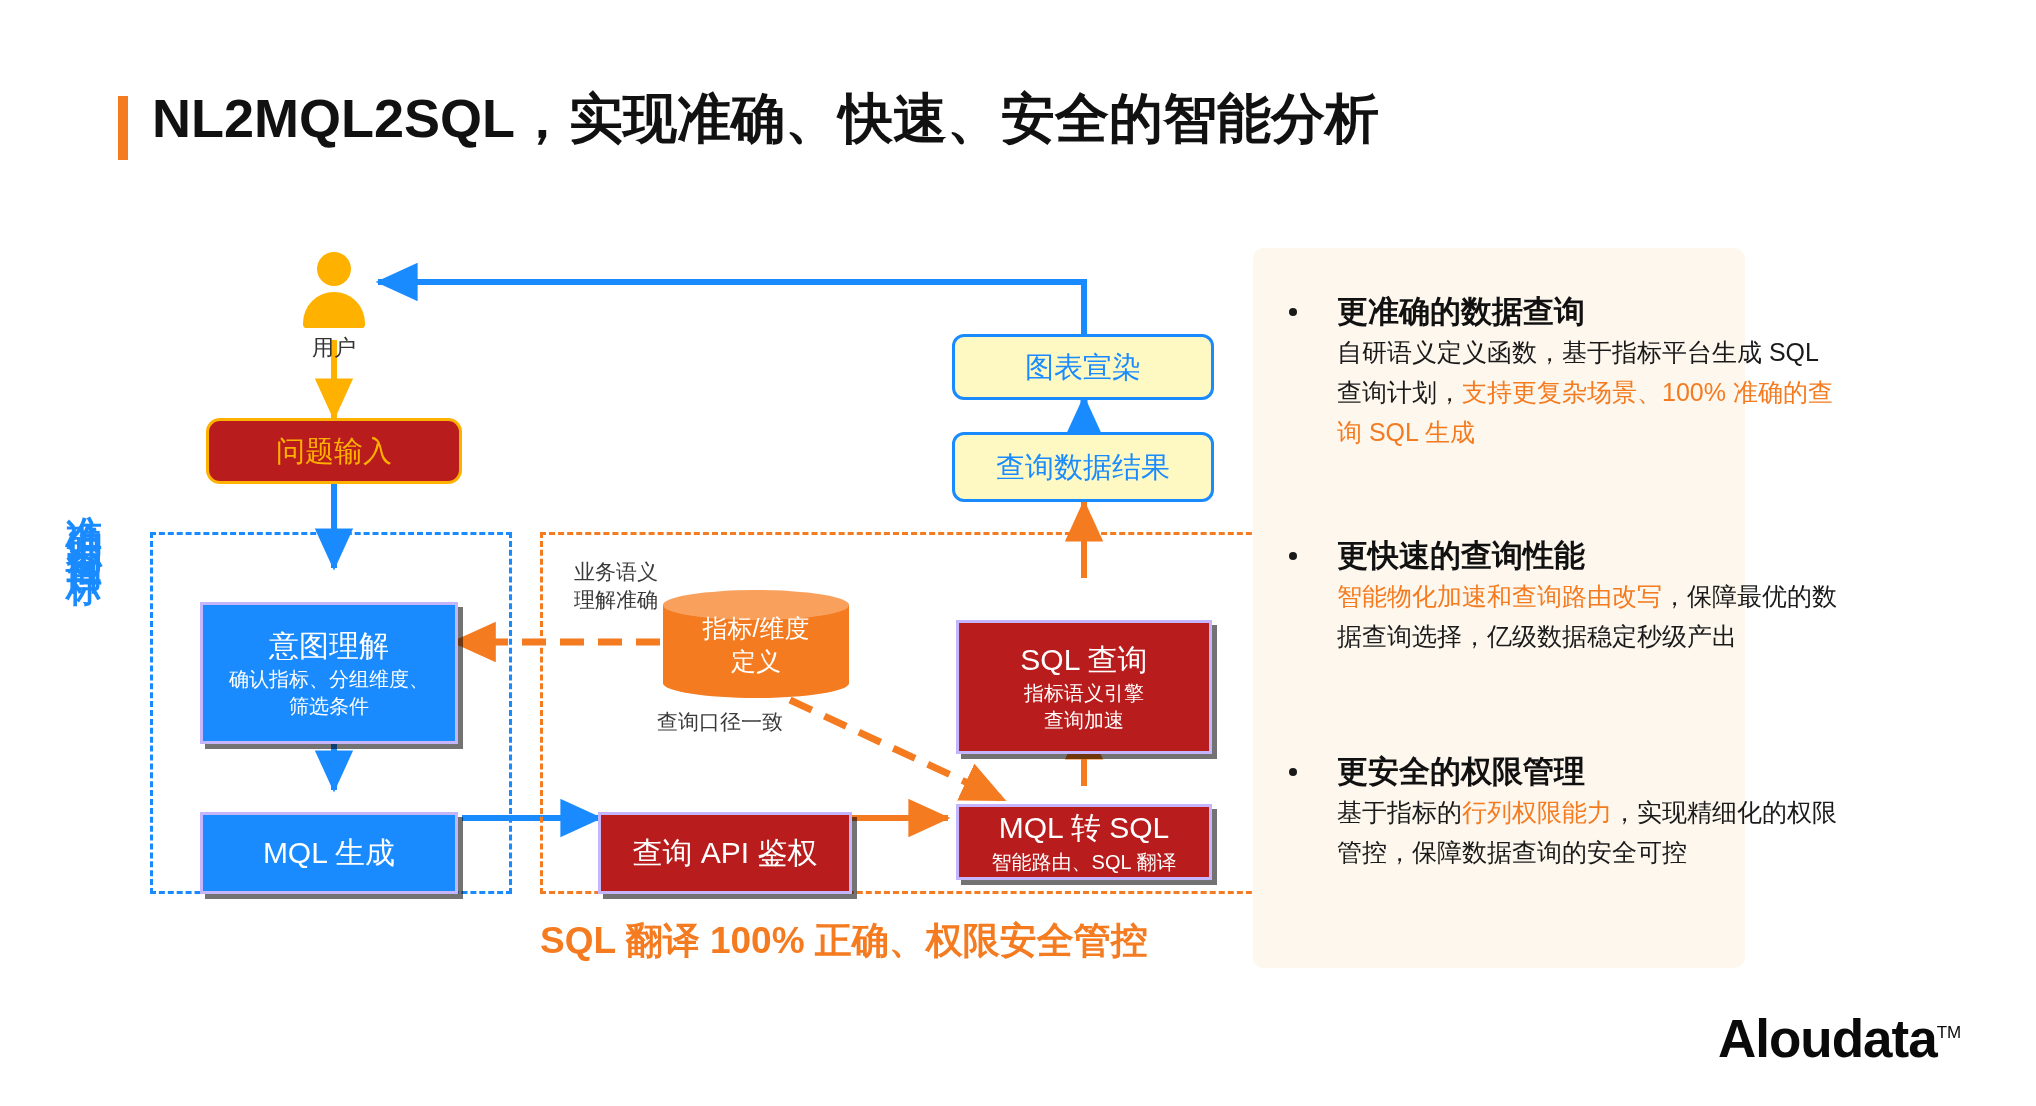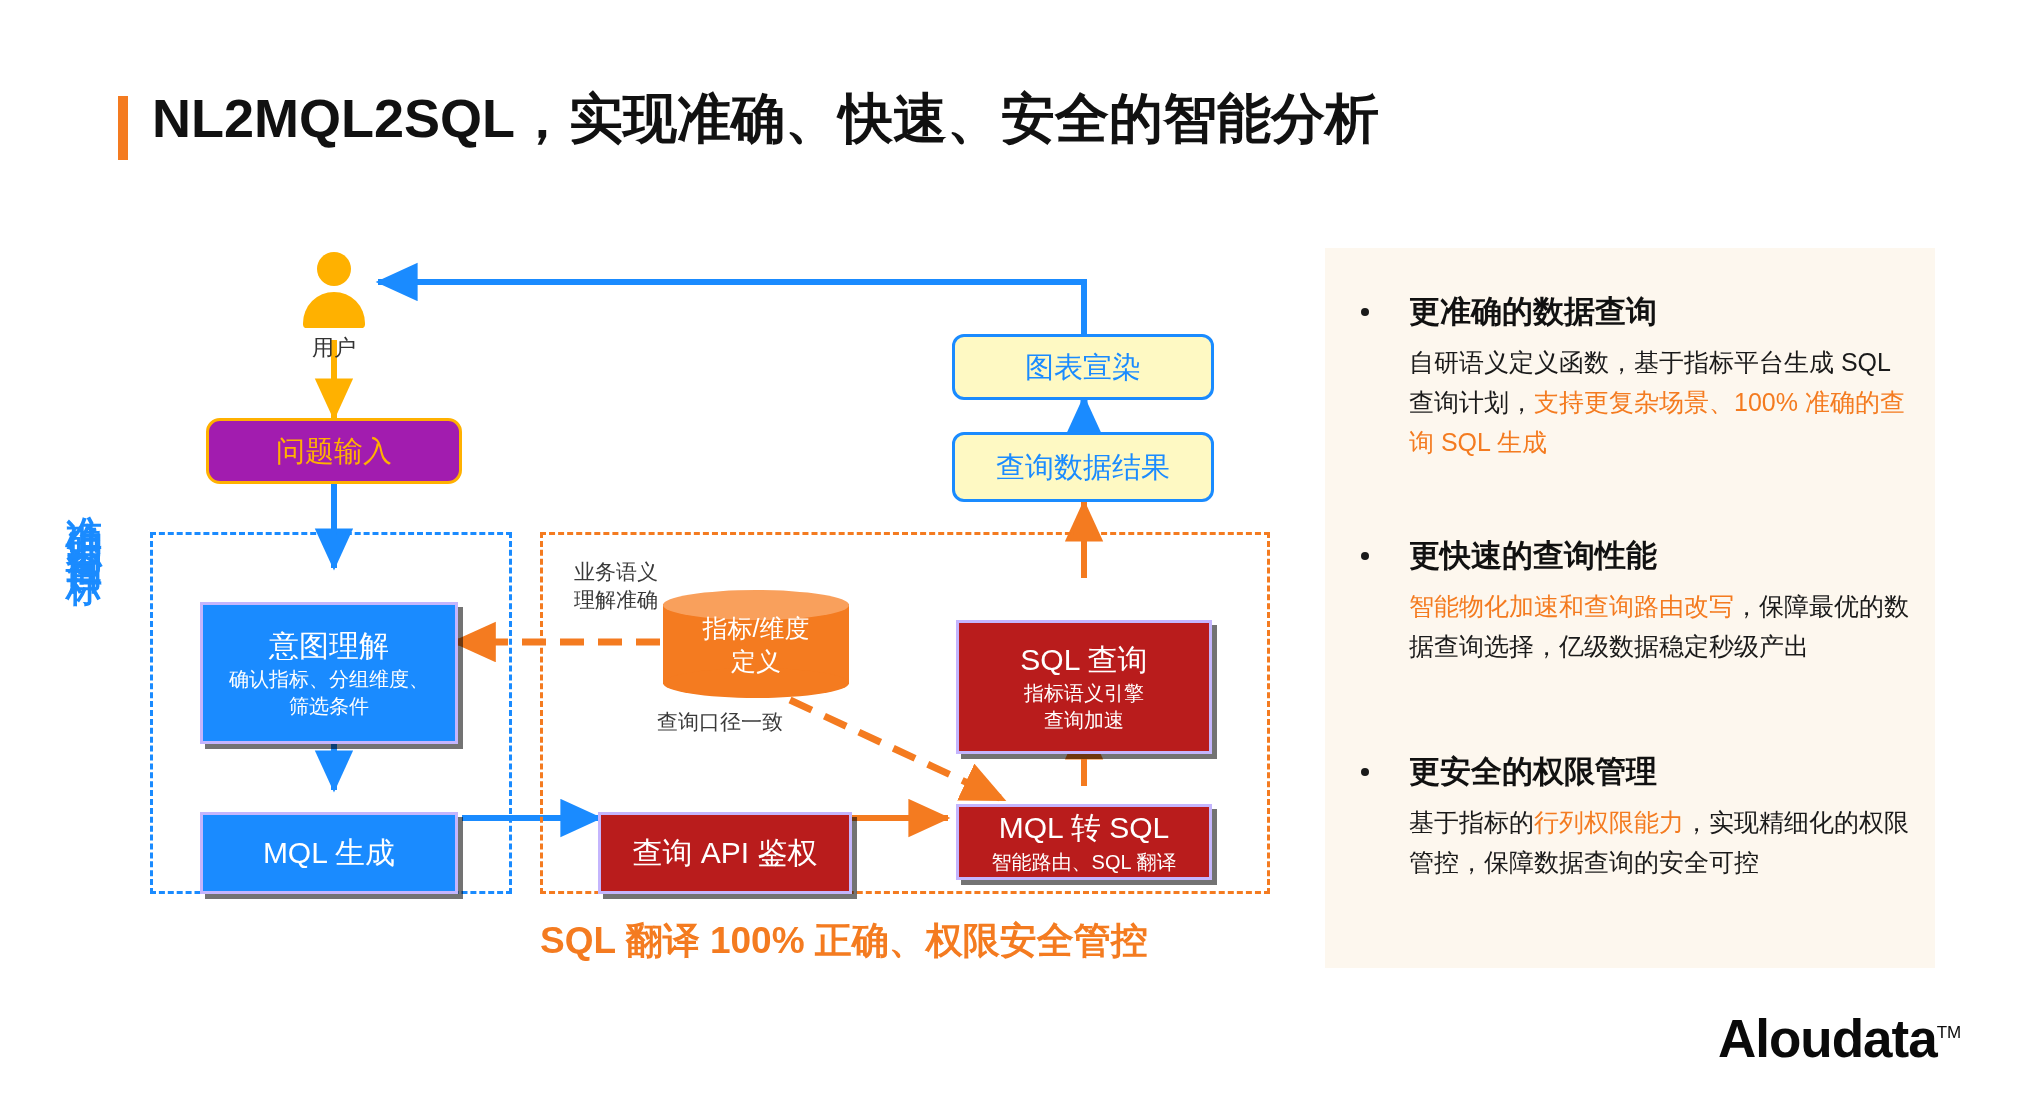--- a/index.html
+++ b/index.html
@@ -83,21 +83,21 @@
   .box-outline {
     border: 3px solid #1A8BFF;
     border-radius: 12px;
     background: #fef9c3;
     color: #1A8BFF;
     font-size: 27px;
   }
   .box-outline-amber {
     border: 3px solid #FFB100;
     border-radius: 14px;
-    background: #a21caf;
+    background: #b91c1c;
     color: #FFB100;
     font-size: 27px;
   }
 
   
   .box-solid {
     border: 3px solid #c4b5fd;
     color: #ffffff;
     box-shadow: 5px 5px 0 rgba(0,0,0,0.55);
     margin-top: 34px;
@@ -213,25 +213,26 @@
     top: 916px;
     font-size: 37px;
     font-weight: bold;
     color: #F47B20;
     white-space: nowrap;
   }
 
   
   #right-panel {
     position: absolute;
-    left: 1325px;
+    left: 1253px;
     top: 248px;
-    width: 610px;
+    width: 492px;
     height: 720px;
     background: #FDF7EE;
+    border-radius: 11px;
   }
   .bullet-block {
     position: absolute;
     left: 36px;
     width: 552px;
   }
   .bullet-dot {
     position: absolute;
     left: 0;
     top: 16px;
@@ -242,21 +243,20 @@
   }
   .bullet-inner { margin-left: 48px; }
   .bullet-heading {
     font-size: 31px;
     font-weight: bold;
     color: #111111;
     line-height: 1.28;
     white-space: nowrap;
   }
   .bullet-body {
-    margin-top: 10px;
     font-size: 25px;
     color: #1a1a1a;
     line-height: 1.60;
   }
   .hl { color: #F47B20; }
 
   
   #logo {
     position: absolute;
     left: 1718px;

